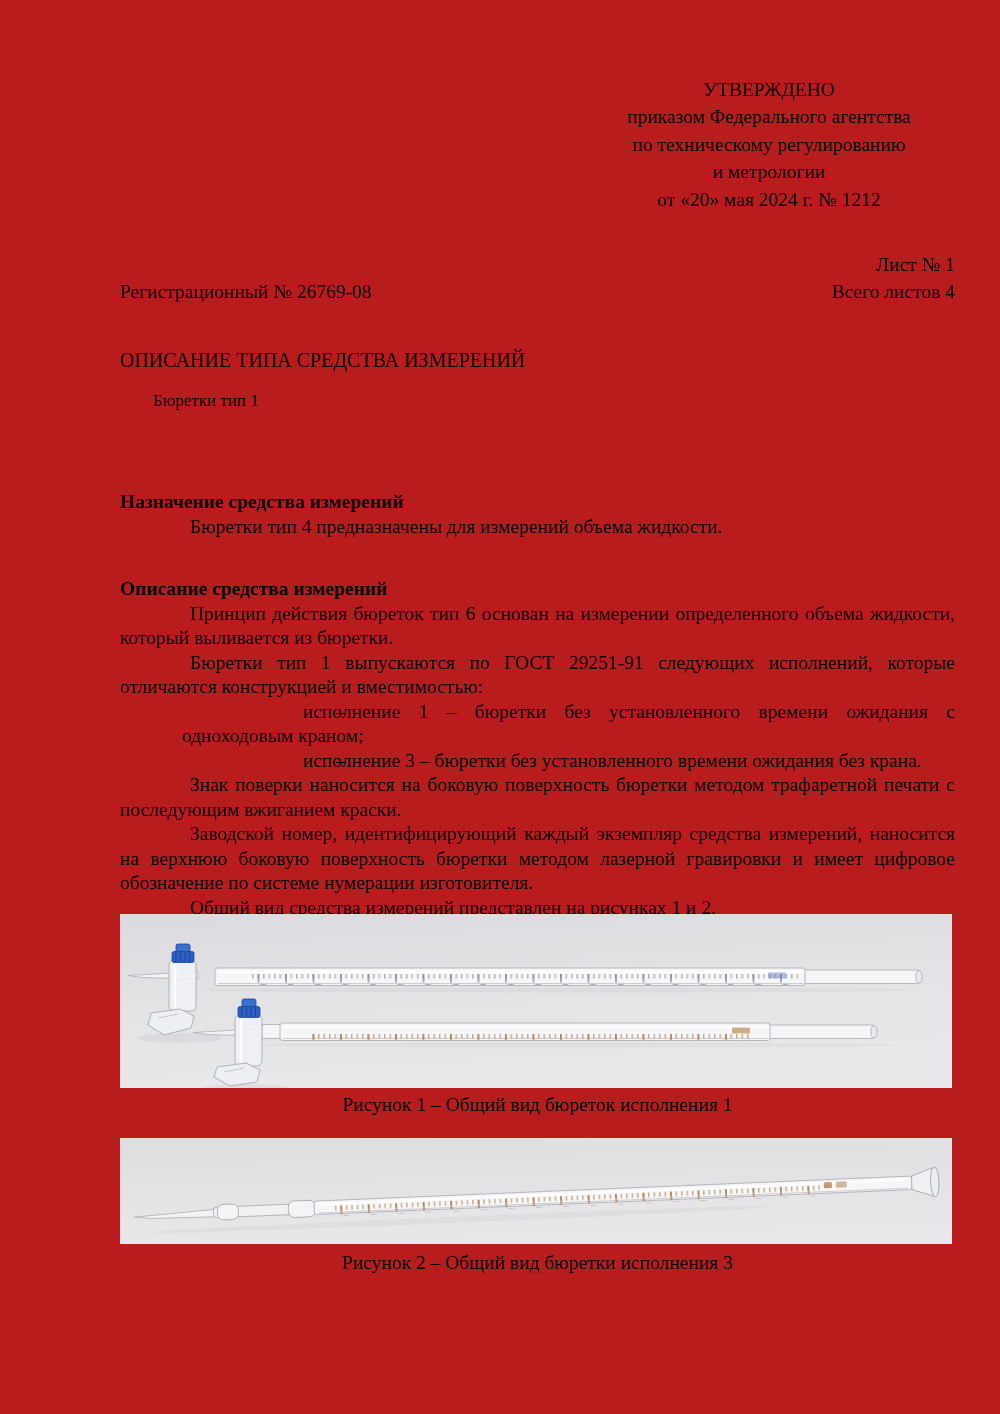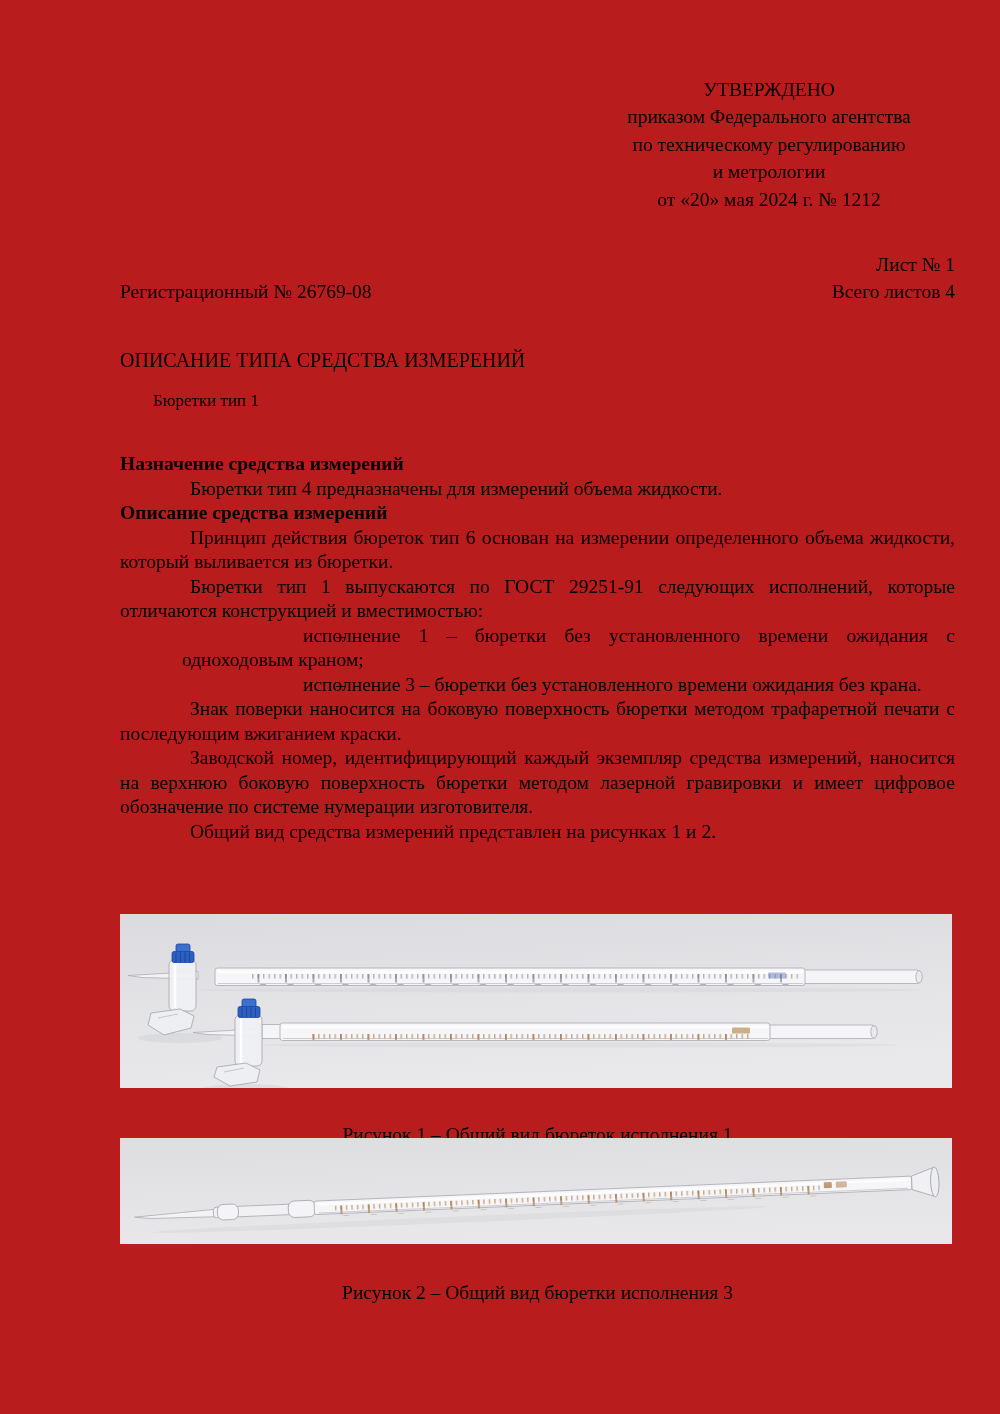--- a/index.html
+++ b/index.html
@@ -35,34 +35,34 @@
   .product-name {
     top:391px; left:120px; width:835px;
     font-size:17px;
     margin-left:33px;
   }
   .main-text {
     top:452px; left:120px; width:835px;
     font-size:19.5px; line-height:24.5px;
   }
   .main-text p { text-align:justify; text-indent:70px; }
-  .sec-heading { font-weight:bold; }
+  .sec-heading { font-weight:bold;margin-top:38px; }
   .sec-heading.spaced { }
   .list-item { text-align:justify; padding-left:62px; text-indent:77px; }
   .list-item .marker { display:inline-block; width:44px; }
 
   .figure {
     left:120px; width:832px;
     line-height:0;
   }
   .figure-1 { top:914px; height:174px; }
   .figure-2 { top:1138px; height:106px; }
   .caption {
     left:120px; width:835px;
-    text-align:center; font-size:19.5px; line-height:24px;margin-top:30px;
+    text-align:center; font-size:19.5px; line-height:24px;
   }
   .caption-1 { top:1093px; }
   .caption-2 { top:1251px; }
 </style>
 </head>
 <body>
 
 <div class="page">
 
   <div class="abs approval">

